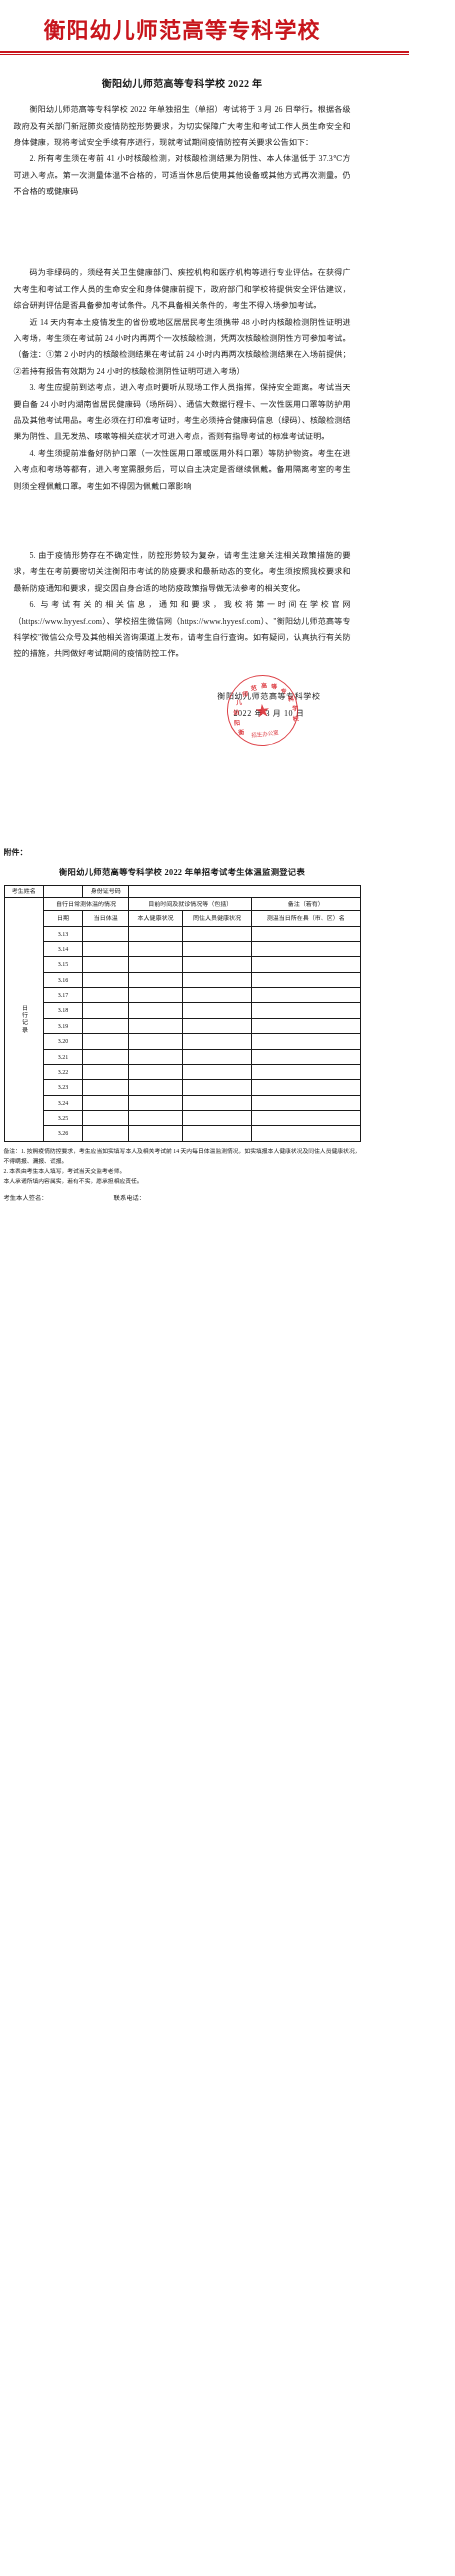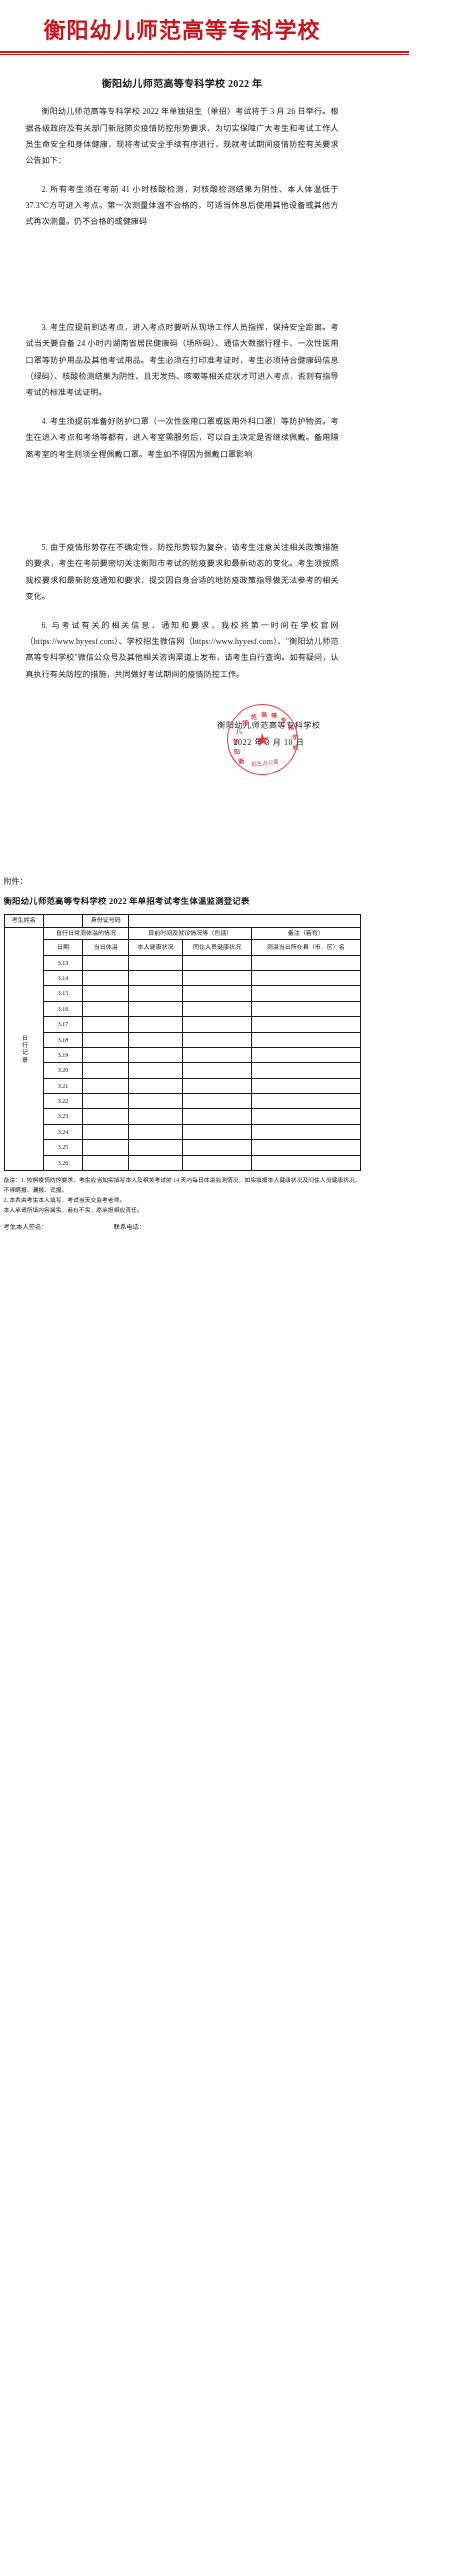--- a/index.html
+++ b/index.html
@@ -56,21 +56,21 @@
     margin-bottom: 10px;
   }
   .doc-title .line {
     display: block;
   }
   p.para {
     font-size: 8px;
     line-height: 2.05;
     text-align: justify;
     text-justify: inter-ideograph;
-    margin: 12px;
+    margin: 0;
     text-indent: 2em;
     letter-spacing: 0.1px;
   }
   .blockgap {
     height: 65px;
   }
   .blockgap.small {
     height: 53px;
   }
   
@@ -135,25 +135,25 @@
     font-size: 5.5px;
   }
   
   .attach-wrap {
     width: 357px;
     margin: 0 auto;
     padding-top: 14.3px;
   }
   .attach-label {
     font-size: 8px;
-    font-weight: normal;
+    font-weight: bold;
     margin-bottom: 7.7px;
   }
   .attach-title {
-    text-align: left;
+    text-align: center;
     font-size: 8.3px;
     font-weight: bold;
     letter-spacing: 0.3px;
     margin-bottom: 7.7px;
   }
   table.reg {
     border-collapse: collapse;
     width: 100%;
     font-size: 6px;
     line-height: 1.4;
@@ -222,20 +222,22 @@
   <div class="doc-body">
     <div class="doc-title">
       <span class="line">衡阳幼儿师范高等专科学校 2022 年</span>
     </div>
 
     <p class="para">衡阳幼儿师范高等专科学校 2022 年单独招生（单招）考试将于 3 月 26 日举行。根据各级政府及有关部门新冠肺炎疫情防控形势要求，为切实保障广大考生和考试工作人员生命安全和身体健康，现将考试安全手续有序进行，现就考试期间疫情防控有关要求公告如下：</p>
     <p class="para">2. 所有考生须在考前 41 小时核酸检测，对核酸检测结果为阴性、本人体温低于 37.3℃方可进入考点。第一次测量体温不合格的，可适当休息后使用其他设备或其他方式再次测量。仍不合格的或健康码</p>
 
     <div class="blockgap"></div>
 
+    <p class="para">码为非绿码的，须经有关卫生健康部门、疾控机构和医疗机构等进行专业评估。在获得广大考生和考试工作人员的生命安全和身体健康前提下，政府部门和学校将提供安全评估建议，综合研判评估是否具备参加考试条件。凡不具备相关条件的，考生不得入场参加考试。</p>
+    <p class="para">近 14 天内有本土疫情发生的省份或地区居居民考生须携带 48 小时内核酸检测阴性证明进入考场，考生须在考试前 24 小时内再两个一次核酸检测，凭两次核酸检测阴性方可参加考试。（备注：①第 2 小时内的核酸检测结果在考试前 24 小时内再两次核酸检测结果在入场前提供；②若持有报告有效期为 24 小时的核酸检测阴性证明可进入考场）</p>
     <p class="para">3. 考生应提前到达考点，进入考点时要听从现场工作人员指挥，保持安全距离。考试当天要自备 24 小时内湖南省居民健康码（场所码）、通信大数据行程卡、一次性医用口罩等防护用品及其他考试用品。考生必须在打印准考证时，考生必须持合健康码信息（绿码）、核酸检测结果为阴性、且无发热、咳嗽等相关症状才可进入考点，否则有指导考试的标准考试证明。</p>
     <p class="para">4. 考生须提前准备好防护口罩（一次性医用口罩或医用外科口罩）等防护物资。考生在进入考点和考场等都有，进入考室需服务后，可以自主决定是否继续佩戴。备用隔离考室的考生则须全程佩戴口罩。考生如不得因为佩戴口罩影响</p>
 
     <div class="blockgap small"></div>
 
     <p class="para">5. 由于疫情形势存在不确定性，防控形势较为复杂，请考生注意关注相关政策措施的要求，考生在考前要密切关注衡阳市考试的防疫要求和最新动态的变化。考生须按照我校要求和最新防疫通知和要求，提交因自身合适的地防疫政策指导做无法参考的相关变化。</p>
     <p class="para">6. 与考试有关的相关信息，通知和要求，我校将第一时间在学校官网（https://www.hyyesf.com）、学校招生微信网（https://www.hyyesf.com）、"衡阳幼儿师范高等专科学校"微信公众号及其他相关咨询渠道上发布，请考生自行查询。如有疑问，认真执行有关防控的措施，共同做好考试期间的疫情防控工作。</p>
 
     <div class="sign-area">
       <div class="sign-lines">

